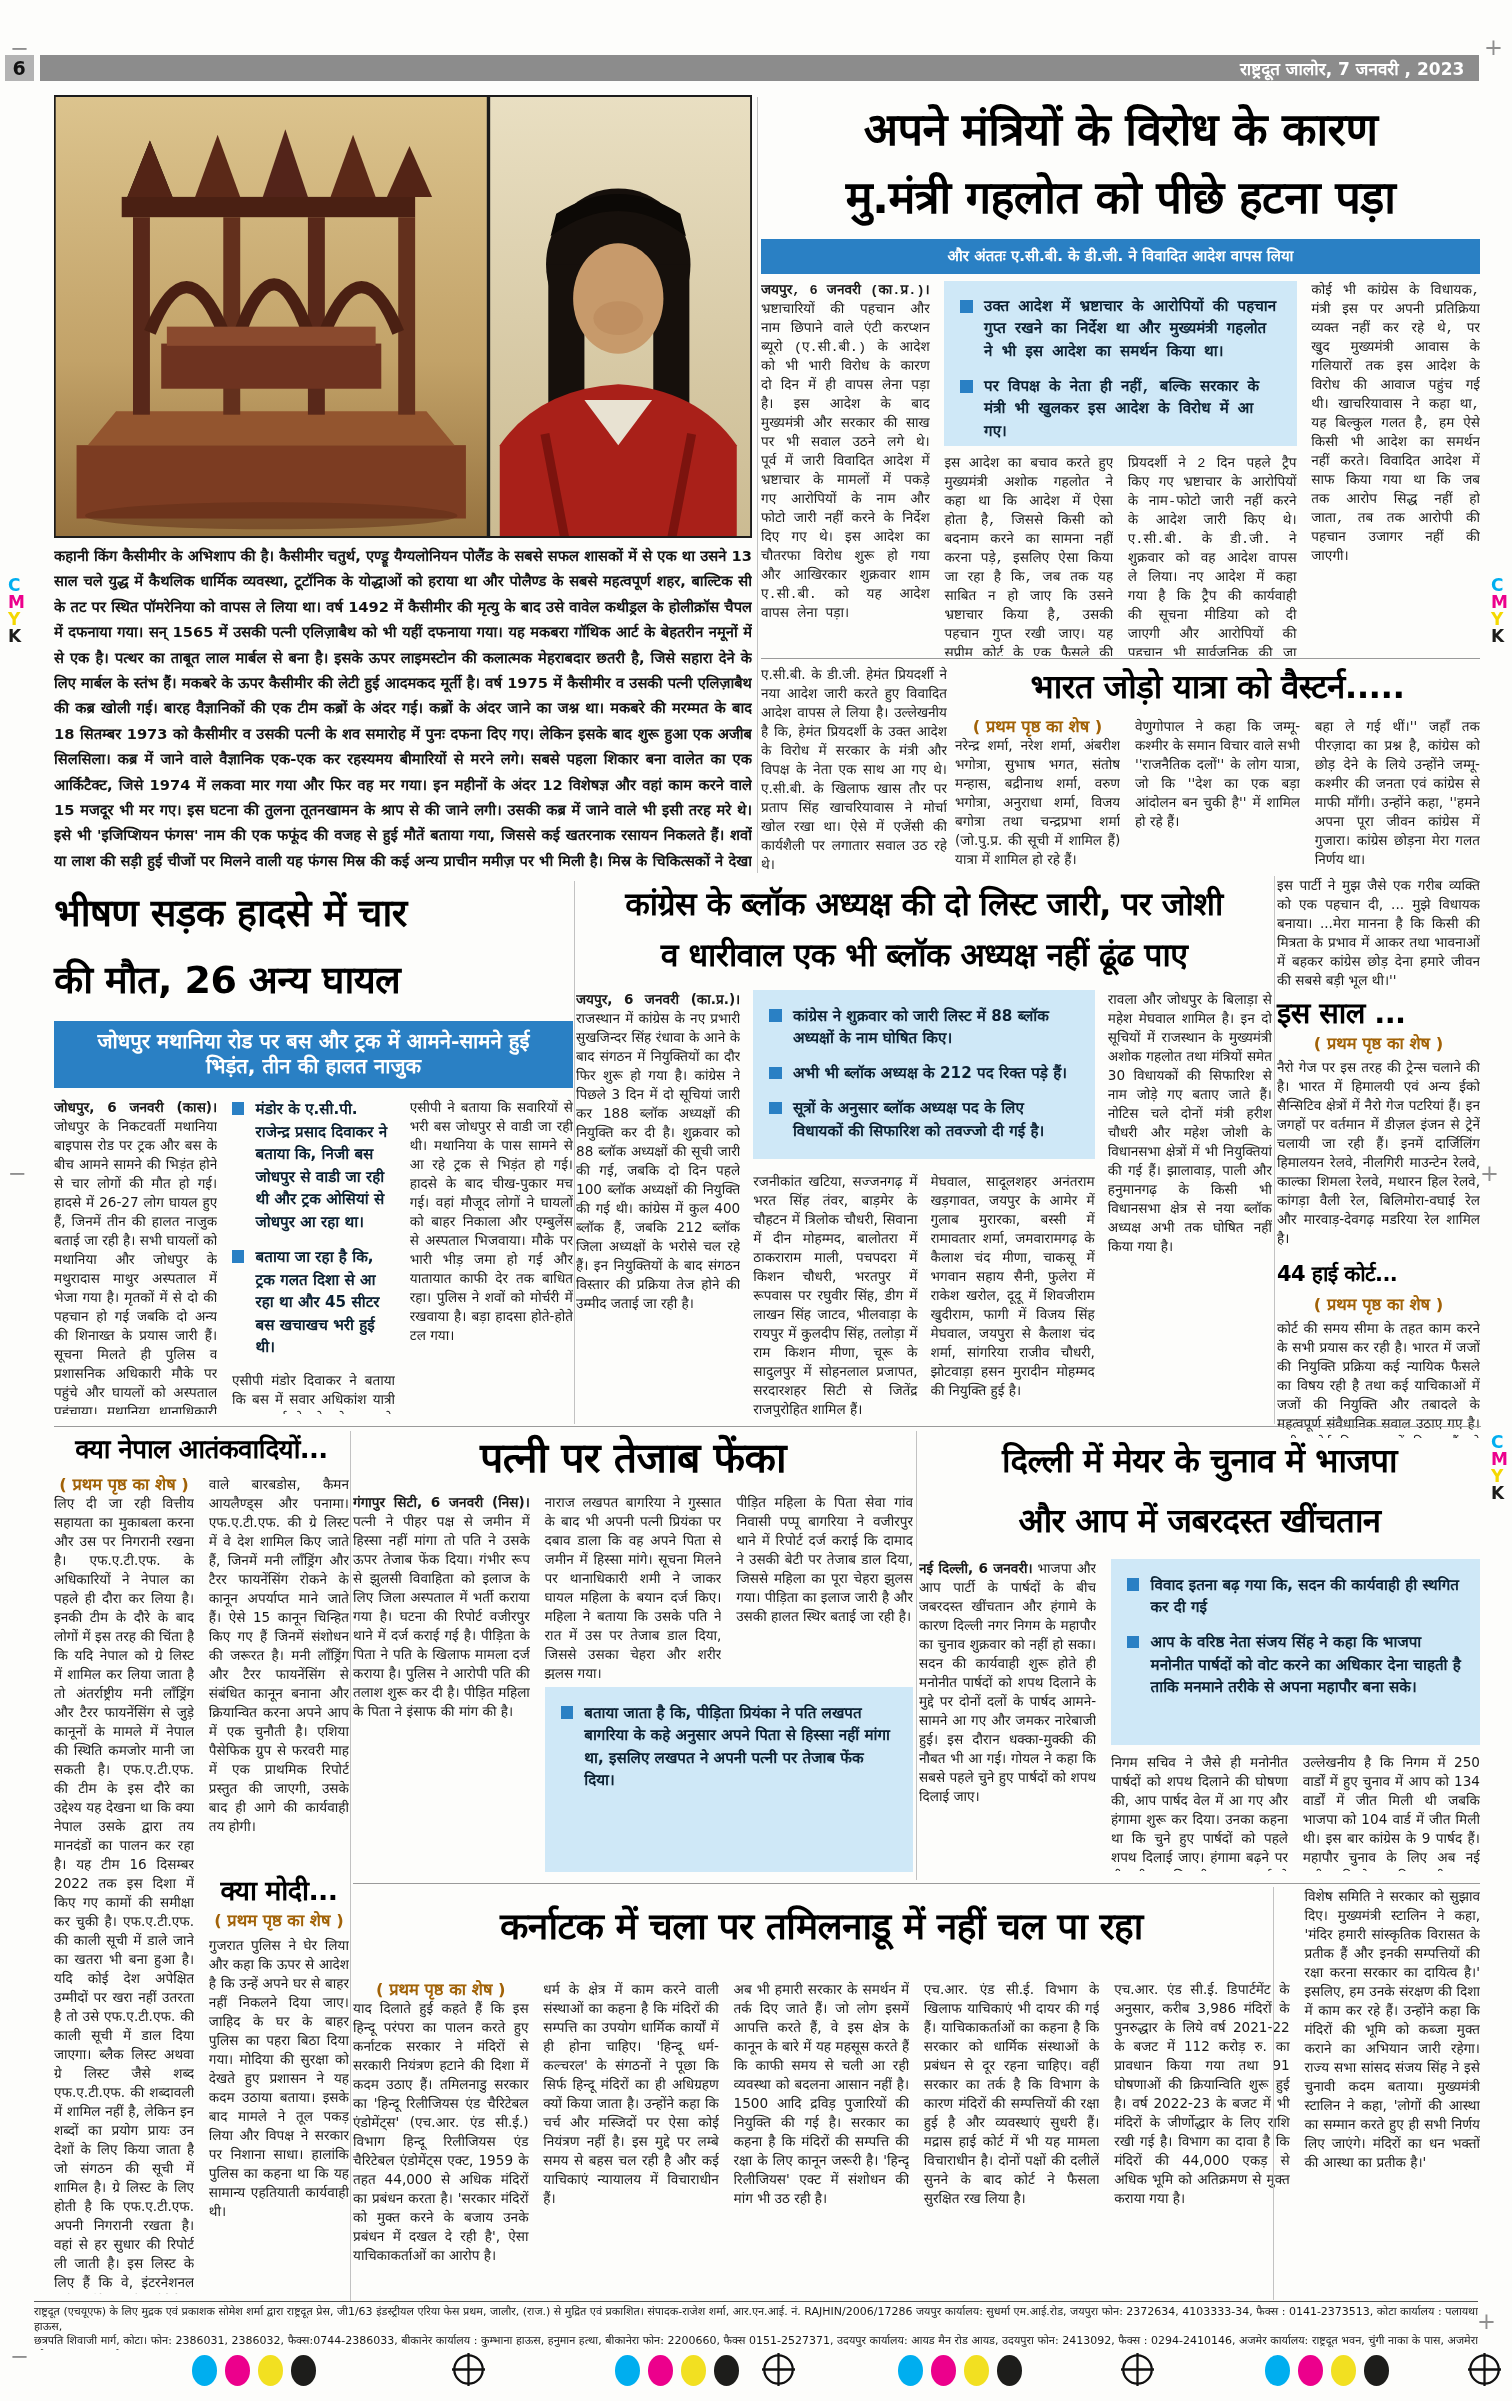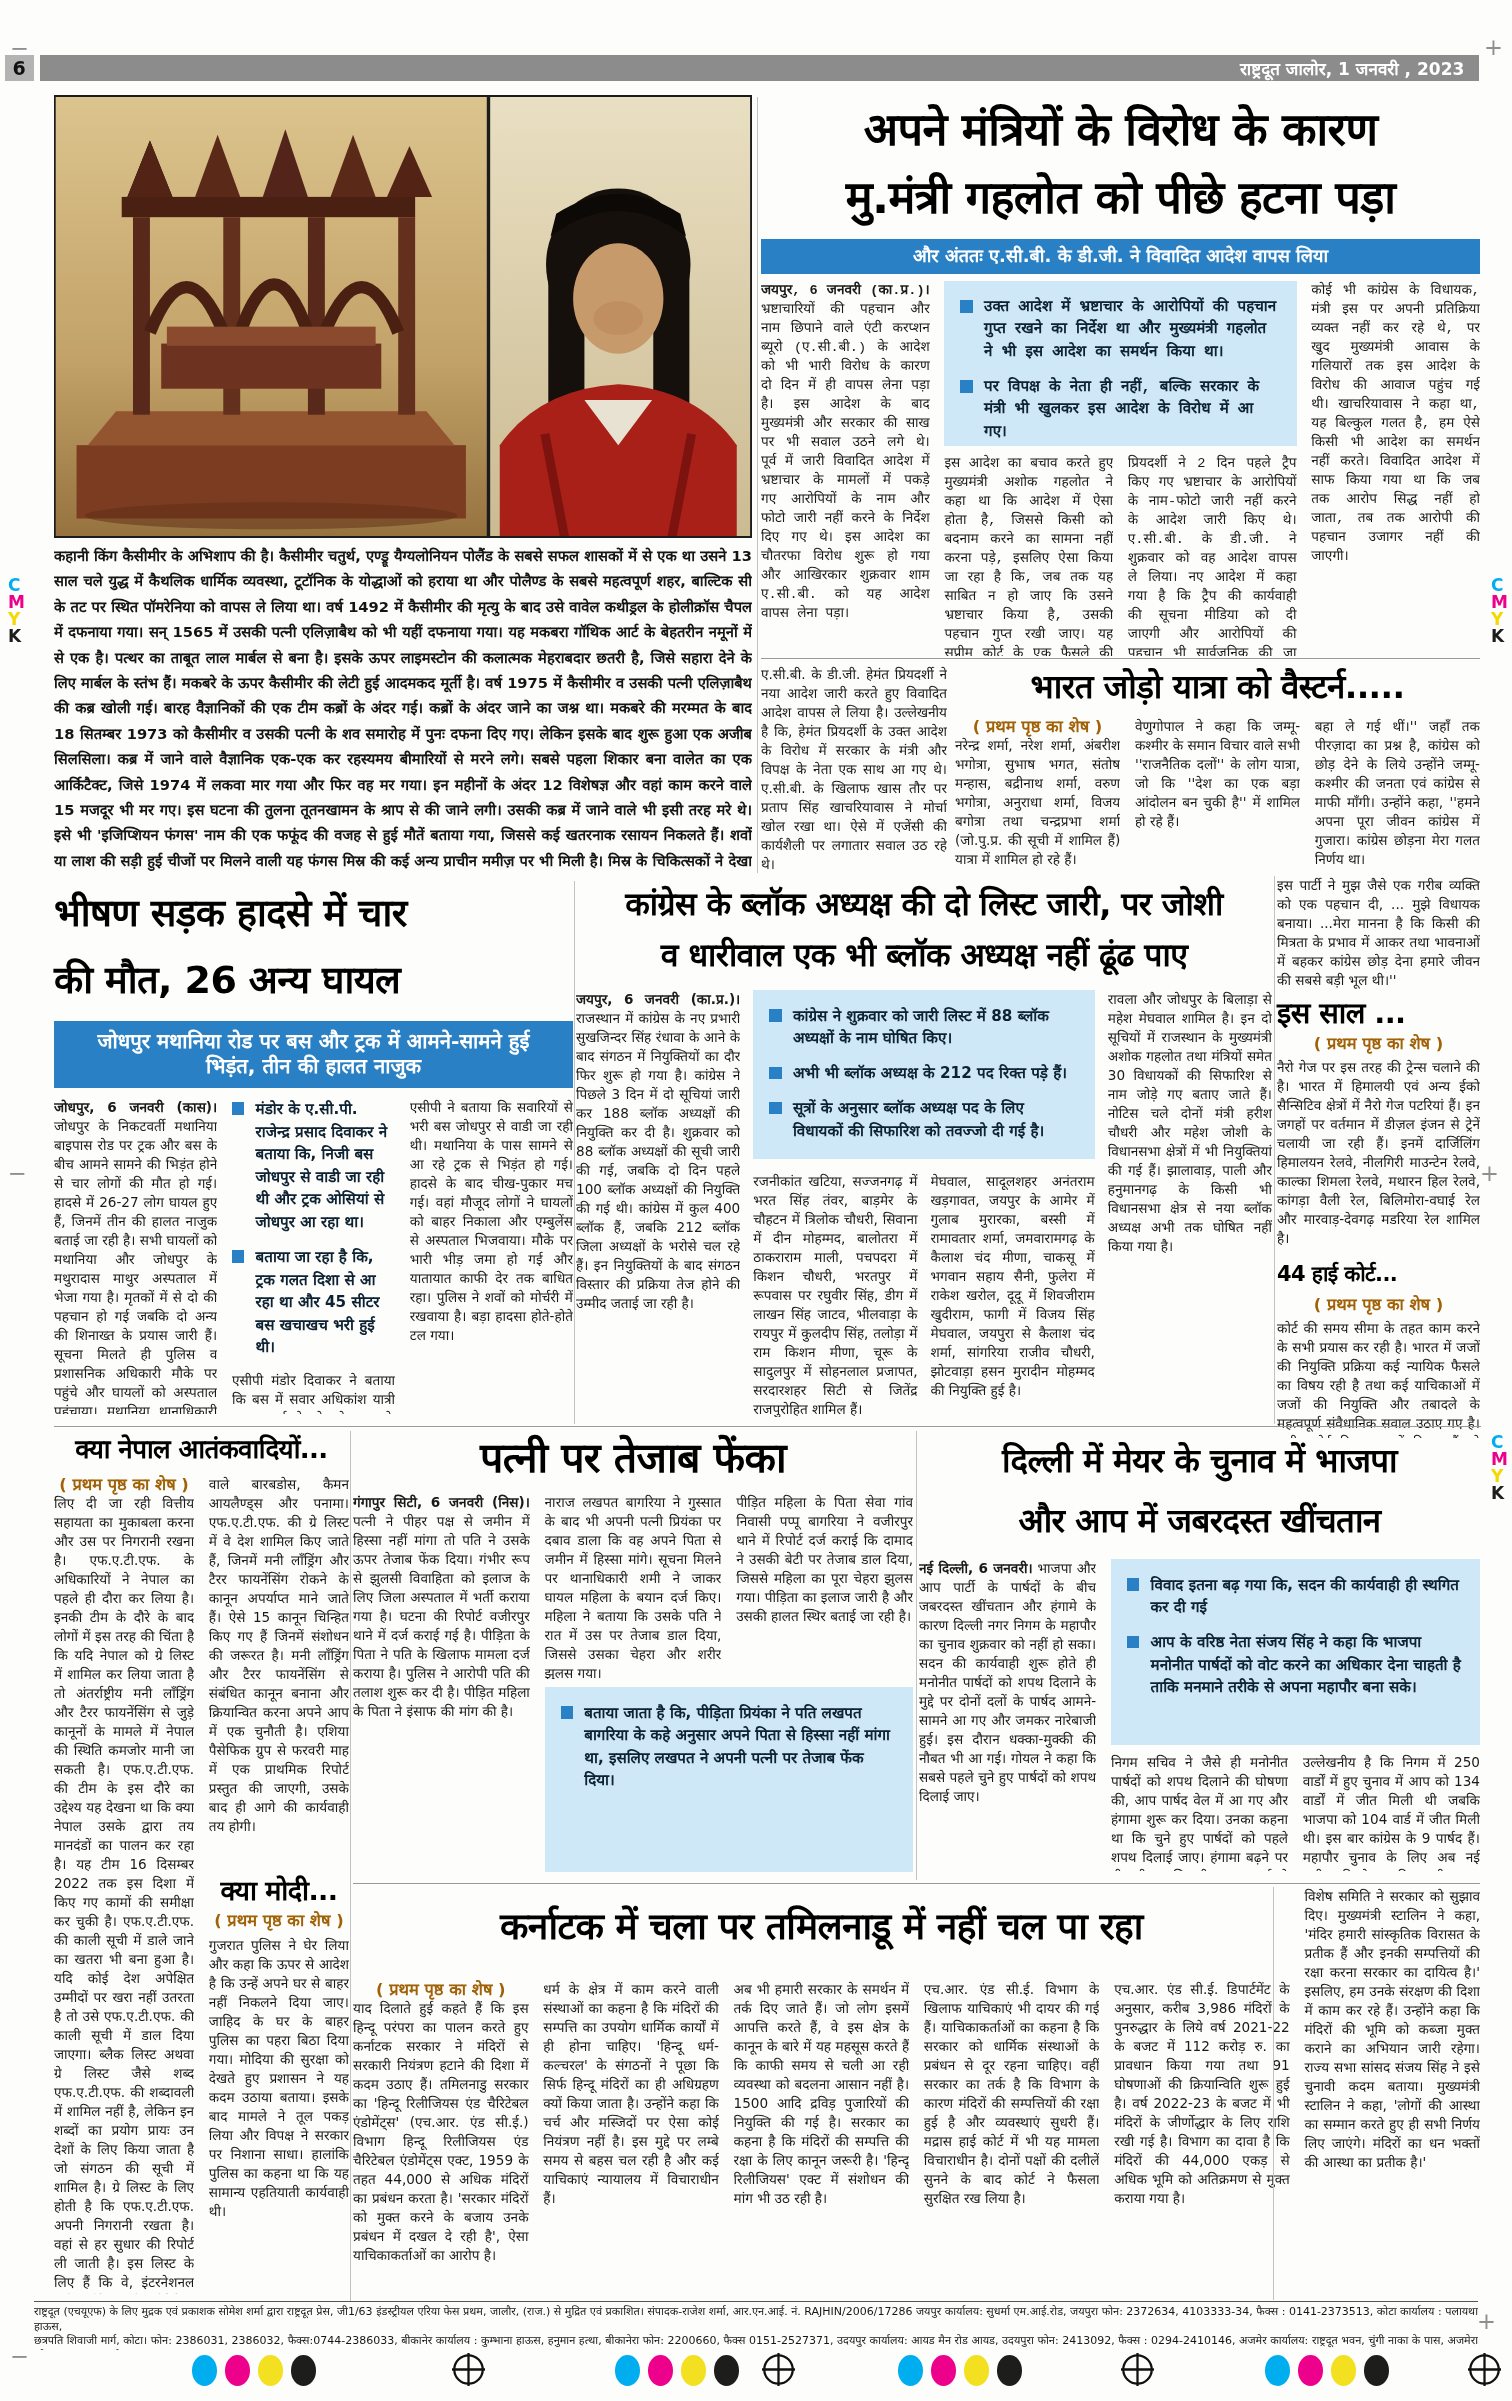--- a/index.html
+++ b/index.html
@@ -50,21 +50,21 @@
   <div class="crop" style="left:1484px;top:34px;">+</div>
   <div class="crop" style="left:1480px;top:1160px;">+</div>
   <div class="crop" style="left:8px;top:1160px;">−</div>
   <div class="crop" style="left:1477px;top:2308px;">+</div>
   <div class="crop" style="left:10.2px;top:2343px;">−</div>
 
   <div class="abs pagenum-box" style="left:4.5px;top:55px;width:29px;height:26px;">
       <span>6</span>
     </div>
   <div class="abs masthead-bar" style="left:40px;top:55px;width:1439px;height:26px;">
-      <span>राष्ट्रदूत जालोर, 1 जनवरी , 2023</span>
+      <span>राष्ट्रदूत जालोर, 7 जनवरी , 2023</span>
     </div>
 
   <div class="abs cmyk-strip" style="left:8px;top:577px;">
     <span class="c">C</span>
     <span class="m">M</span>
     <span class="y">Y</span>
     <span class="k">K</span>
   </div>
   <div class="abs cmyk-strip" style="left:1491px;top:577px;">
     <span class="c">C</span>
@@ -128,21 +128,21 @@
       <rect x="0" y="0" width="1237" height="784" fill="none" stroke="#1c1c1c" stroke-width="6"></rect>
     </svg>
   </div>
 
   <div class="abs story-txt" style="left:54px;top:543px;width:698px;height:332px;">कहानी किंग कैसीमीर के अभिशाप की है। कैसीमीर चतुर्थ, एण्ड्रू यैग्यलोनियन पोलैंड के सबसे सफल शासकों में से एक था उसने 13 साल चले युद्ध में कैथलिक धार्मिक व्यवस्था, टूटॉनिक के योद्धाओं को हराया था और पोलैण्ड के सबसे महत्वपूर्ण शहर, बाल्टिक सी के तट पर स्थित पॉमरेनिया को वापस ले लिया था। वर्ष 1492 में कैसीमीर की मृत्यु के बाद उसे वावेल कथीड्रल के होलीक्रॉस चैपल में दफनाया गया। सन् 1565 में उसकी पत्नी एलिज़ाबैथ को भी यहीं दफनाया गया। यह मकबरा गॉथिक आर्ट के बेहतरीन नमूनों में से एक है। पत्थर का ताबूत लाल मार्बल से बना है। इसके ऊपर लाइमस्टोन की कलात्मक मेहराबदार छतरी है, जिसे सहारा देने के लिए मार्बल के स्तंभ हैं। मकबरे के ऊपर कैसीमीर की लेटी हुई आदमकद मूर्ती है। वर्ष 1975 में कैसीमीर व उसकी पत्नी एलिज़ाबैथ की कब्र खोली गई। बारह वैज्ञानिकों की एक टीम कब्रों के अंदर गई। कब्रों के अंदर जाने का जश्न था। मकबरे की मरम्मत के बाद 18 सितम्बर 1973 को कैसीमीर व उसकी पत्नी के शव समारोह में पुनः दफना दिए गए। लेकिन इसके बाद शुरू हुआ एक अजीब सिलसिला। कब्र में जाने वाले वैज्ञानिक एक-एक कर रहस्यमय बीमारियों से मरने लगे। सबसे पहला शिकार बना वालेत का एक आर्किटैक्ट, जिसे 1974 में लकवा मार गया और फिर वह मर गया। इन महीनों के अंदर 12 विशेषज्ञ और वहां काम करने वाले 15 मजदूर भी मर गए। इस घटना की तुलना तूतनखामन के श्राप से की जाने लगी। उसकी कब्र में जाने वाले भी इसी तरह मरे थे। इसे भी 'इजिप्शियन फंगस' नाम की एक फफूंद की वजह से हुई मौतें बताया गया, जिससे कई खतरनाक रसायन निकलते हैं। शवों या लाश की सड़ी हुई चीजों पर मिलने वाली यह फंगस मिस्र की कई अन्य प्राचीन ममीज़ पर भी मिली है। मिस्र के चिकित्सकों ने देखा है कि, मरने वाले अधिकांश वर्कर्स में फेफड़ों की बीमारी पाई गई। तथापि, कई मरीजों को कैसीमीर फंगस के कारण मृत्यु होने का विवादास्पद मानते हैं क्योंकि, उन मरीजों का न तो पवित्र रिकॉर्ड है और न ही उनका शव परीक्षण हुआ था।</div>
 
   <div class="abs head-xl" style="left:761px;top:96px;width:719px;height:139px;font-size:45px;line-height:68px;">
     <div>अपने मंत्रियों के विरोध के कारण</div>
     <div>मु.मंत्री गहलोत को पीछे हटना पड़ा</div>
   </div>
-  <div class="abs bluebar" style="left:761px;top:239px;width:719px;height:35px;font-size:18px;">
+  <div class="abs bluebar" style="left:761px;top:239px;width:719px;height:35px;font-size:15px;">
     <span>और अंततः ए.सी.बी. के डी.जी. ने विवादित आदेश वापस लिया</span>
   </div>
   <div class="abs grid" style="left:761px;top:281px;width:719px;height:375px;grid-template-columns:repeat(4,1fr);grid-template-rows:165px auto;font-family:Liberation Mono, monospace;">
     <div class="body-txt" style="grid-row:1/3;"><b>जयपुर, 6 जनवरी (का.प्र.)।</b> <span>भ्रष्टाचारियों की पहचान और नाम छिपाने वाले एंटी करप्शन ब्यूरो (ए.सी.बी.) के आदेश को भी भारी विरोध के कारण दो दिन में ही वापस लेना पड़ा है। इस आदेश के बाद मुख्यमंत्री और सरकार की साख पर भी सवाल उठने लगे थे। पूर्व में जारी विवादित आदेश में भ्रष्टाचार के मामलों में पकड़े गए आरोपियों के नाम और फोटो जारी नहीं करने के निर्देश दिए गए थे। इस आदेश का चौतरफा विरोध शुरू हो गया और आखिरकार शुक्रवार शाम ए.सी.बी. को यह आदेश वापस लेना पड़ा।</span></div>
     <div class="hl-box" style="grid-column:2/4;grid-row:1;">
       <div class="hl-item">
           <span class="hl-sq"></span>
           <span class="hl-txt">उक्त आदेश में भ्रष्टाचार के आरोपियों की पहचान गुप्त रखने का निर्देश था और मुख्यमंत्री गहलोत ने भी इस आदेश का समर्थन किया था।</span>
         </div>
       <div class="hl-item">

